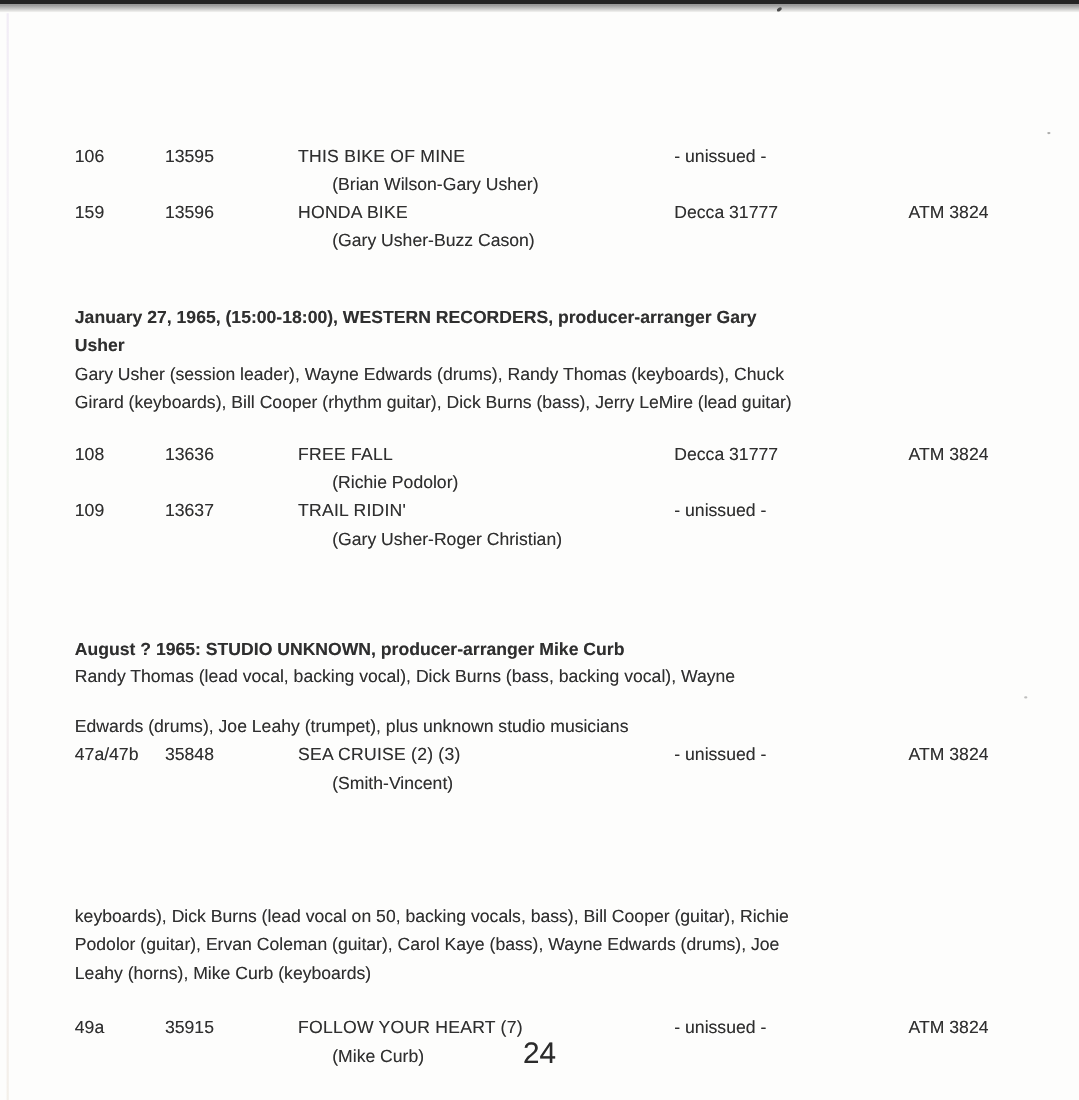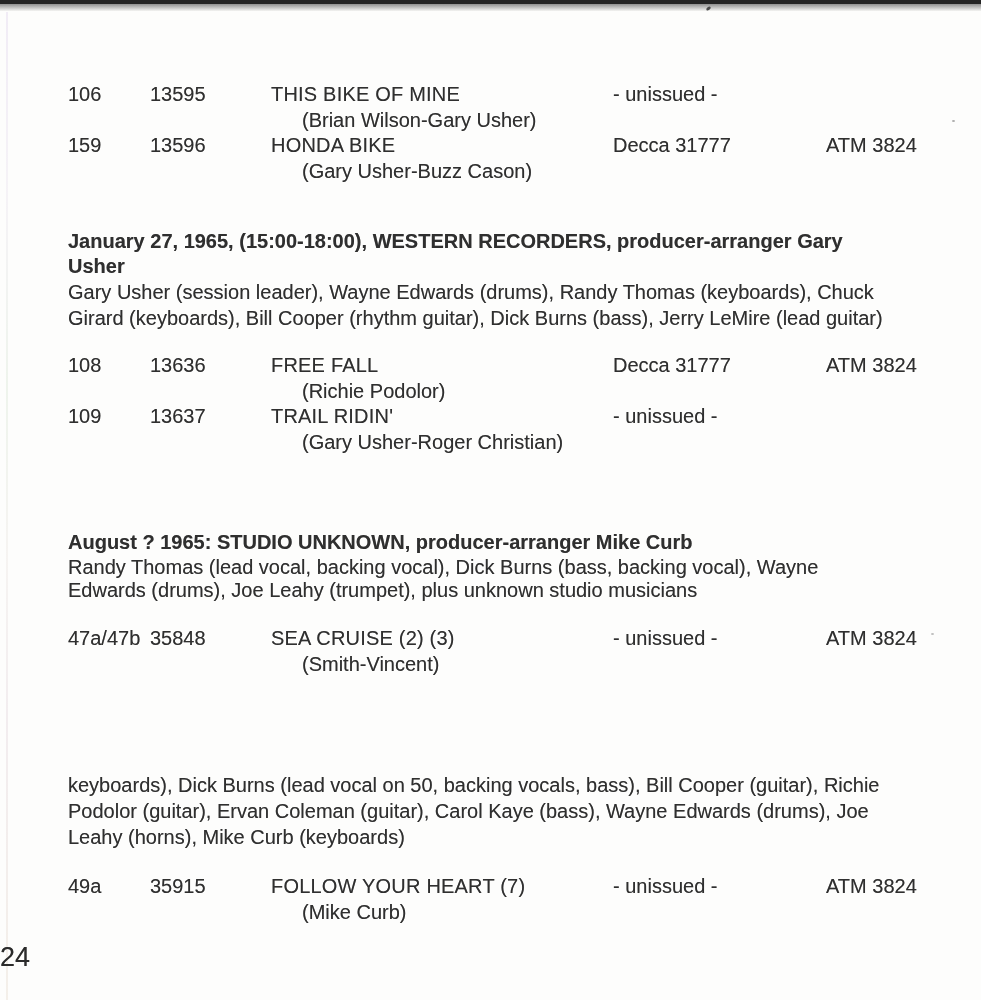--- a/index.html
+++ b/index.html
@@ -37,36 +37,37 @@
   .speck {
     position: absolute; background: #4a4a4a; border-radius: 50%;
   }
   .speck.s1 { top: 7px; left: 706px; width: 5px; height: 3px; transform: rotate(-35deg); }
   .speck.s2 { top: 120px; left: 952px; width: 3px; height: 2px; opacity: .45; }
   .speck.s3 { top: 633px; left: 931px; width: 3px; height: 2px; opacity: .35; }
 
   
   .tline {
     position: absolute; left: 0; width: 981px; height: 25px;
-    font-size: 20px; line-height: 25px;
+    font-size: 16px; line-height: 25px;
     white-space: nowrap;
     text-shadow: 0 0 0.6px rgba(47,47,47,0.45);
+    margin-top: 48px;
   }
   .tline.bold { font-weight: bold; }
   .c   { position: absolute; }
   .num  { left: 68px;  }
   .mat  { left: 150px; }
   .tit  { left: 271px; letter-spacing: 0.2px; }
   .comp { left: 302px; }
   .rel  { left: 613px; text-align: center; }
   .alb  { left: 826px; }
   .hdr  { left: 68px;  }
   .pagenum {
     position: absolute; top: 942px; left: 0; width: 981px;
-    text-align: left; font-size: 27px; line-height: 30px;
+    text-align: center; font-size: 27px; line-height: 30px;
     color: #2b2b2b;
     text-shadow: 0 0 0.6px rgba(47,47,47,0.45);
   }
 </style>
 </head>
 <body>
 
 <div class="page">
   <div class="edge-top"></div>
   <div class="edge-top-fade"></div>
@@ -129,21 +130,21 @@
   <div class="tline" style="top:430px">
     <span class="c comp">(Gary Usher-Roger Christian)</span>
   </div>
 
   <div class="tline bold" style="top:530px">
     <span class="c hdr">August ? 1965: STUDIO UNKNOWN, producer-arranger Mike Curb</span>
   </div>
   <div class="tline" style="top:555px">
     <span class="c hdr">Randy Thomas (lead vocal, backing vocal), Dick Burns (bass, backing vocal), Wayne</span>
   </div>
-  <div class="tline" style="top:578px">
+  <div class="tline" style="top:600px">
     <span class="c hdr">Edwards (drums), Joe Leahy (trumpet), plus unknown studio musicians</span>
   </div>
 
   <div class="tline" style="top:626px">
     <span class="c num">47a/47b</span>
     <span class="c mat">35848</span>
     <span class="c tit">SEA CRUISE (2) (3)</span>
     <span class="c rel">- unissued -</span>
     <span class="c alb">ATM 3824</span>
   </div>

